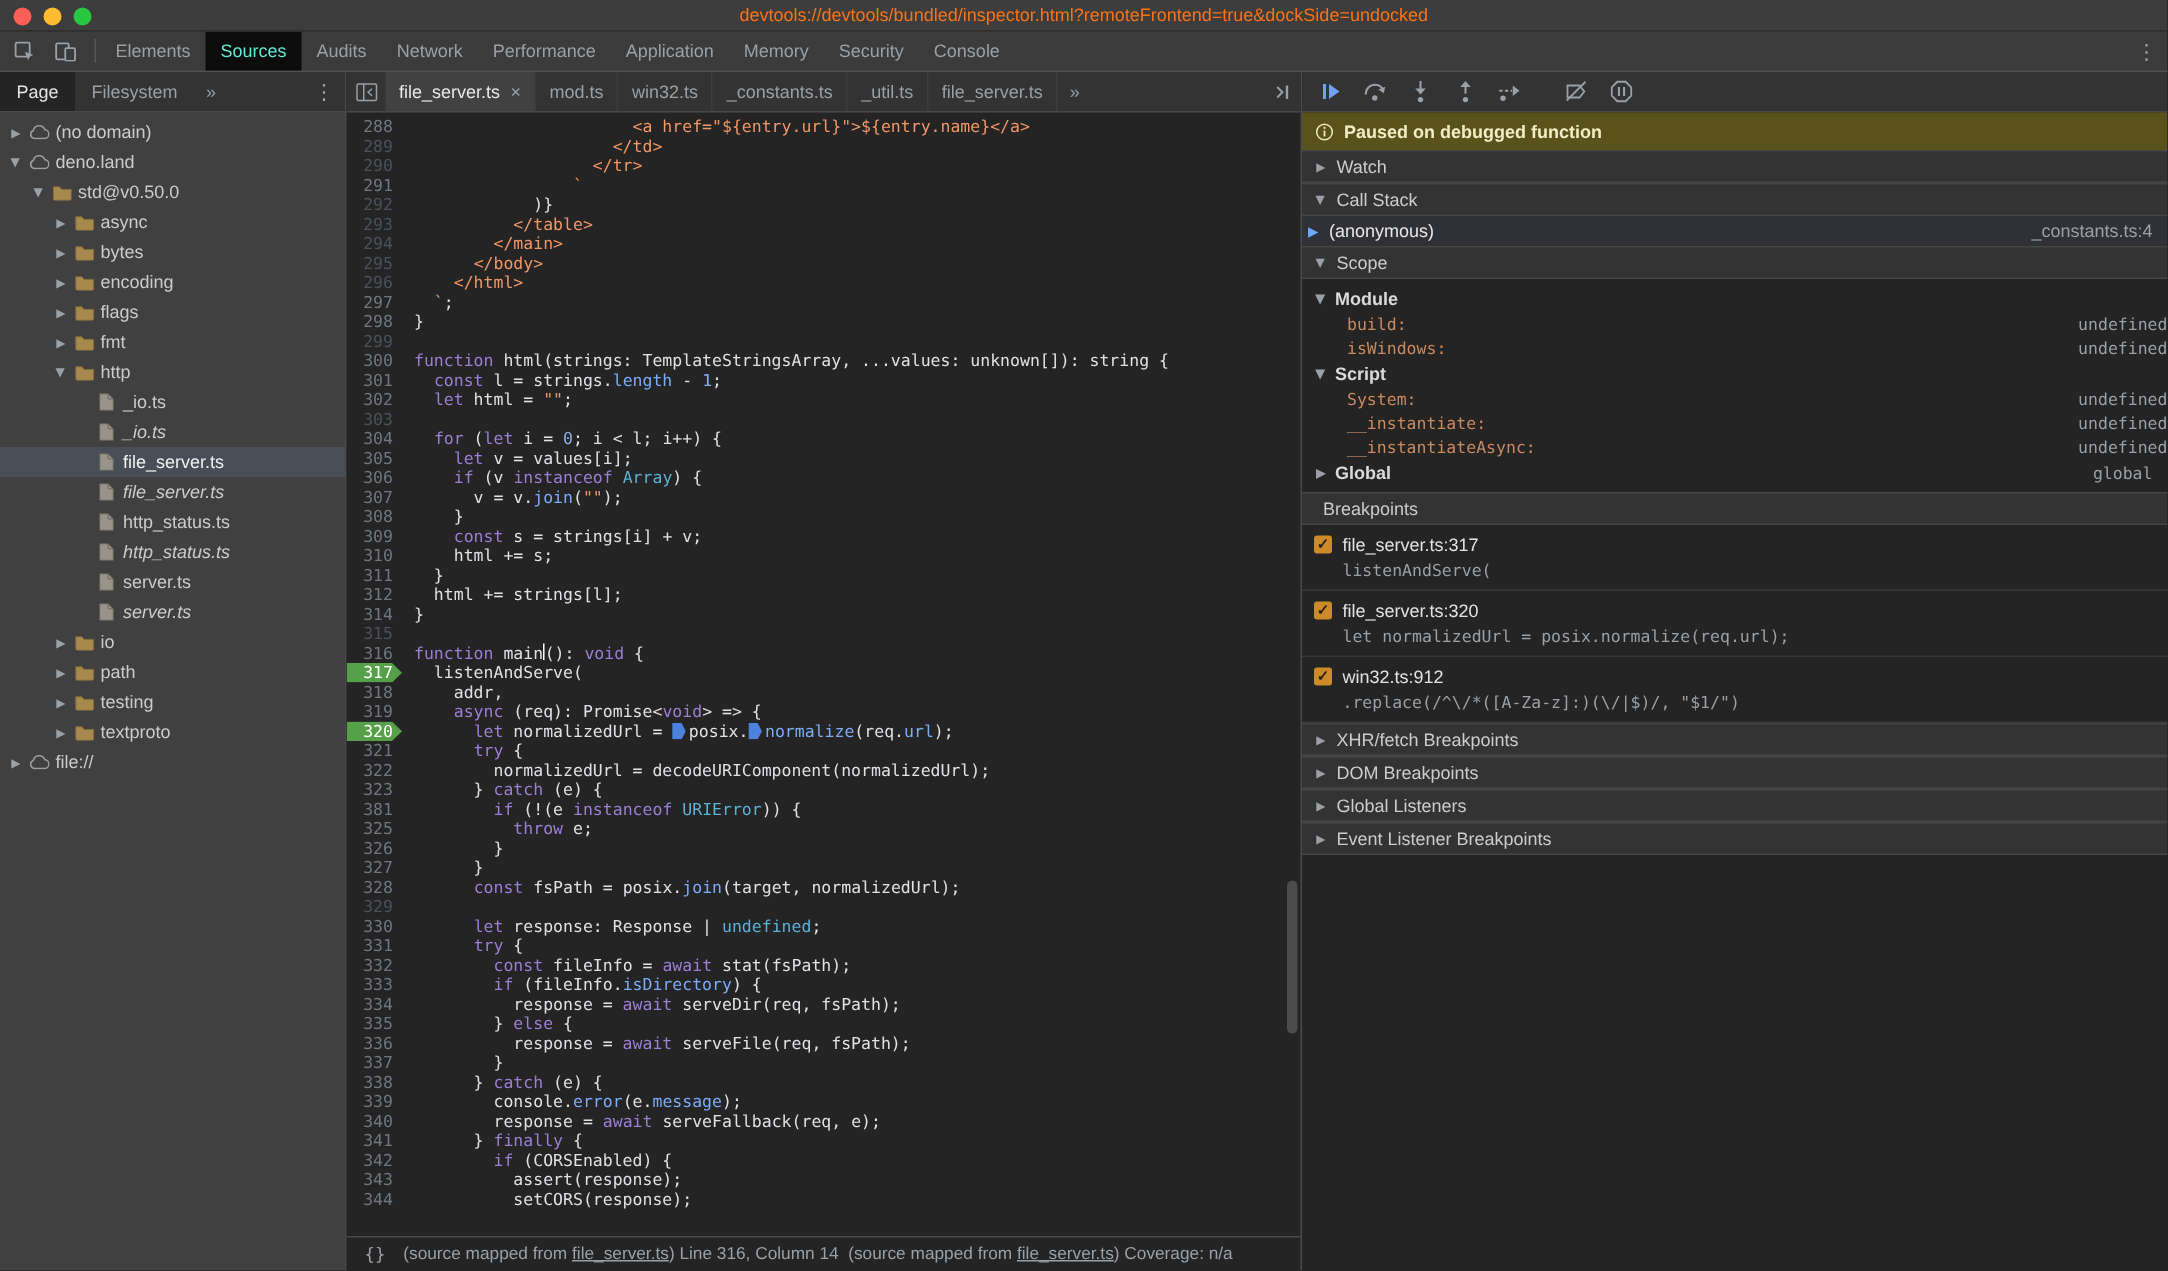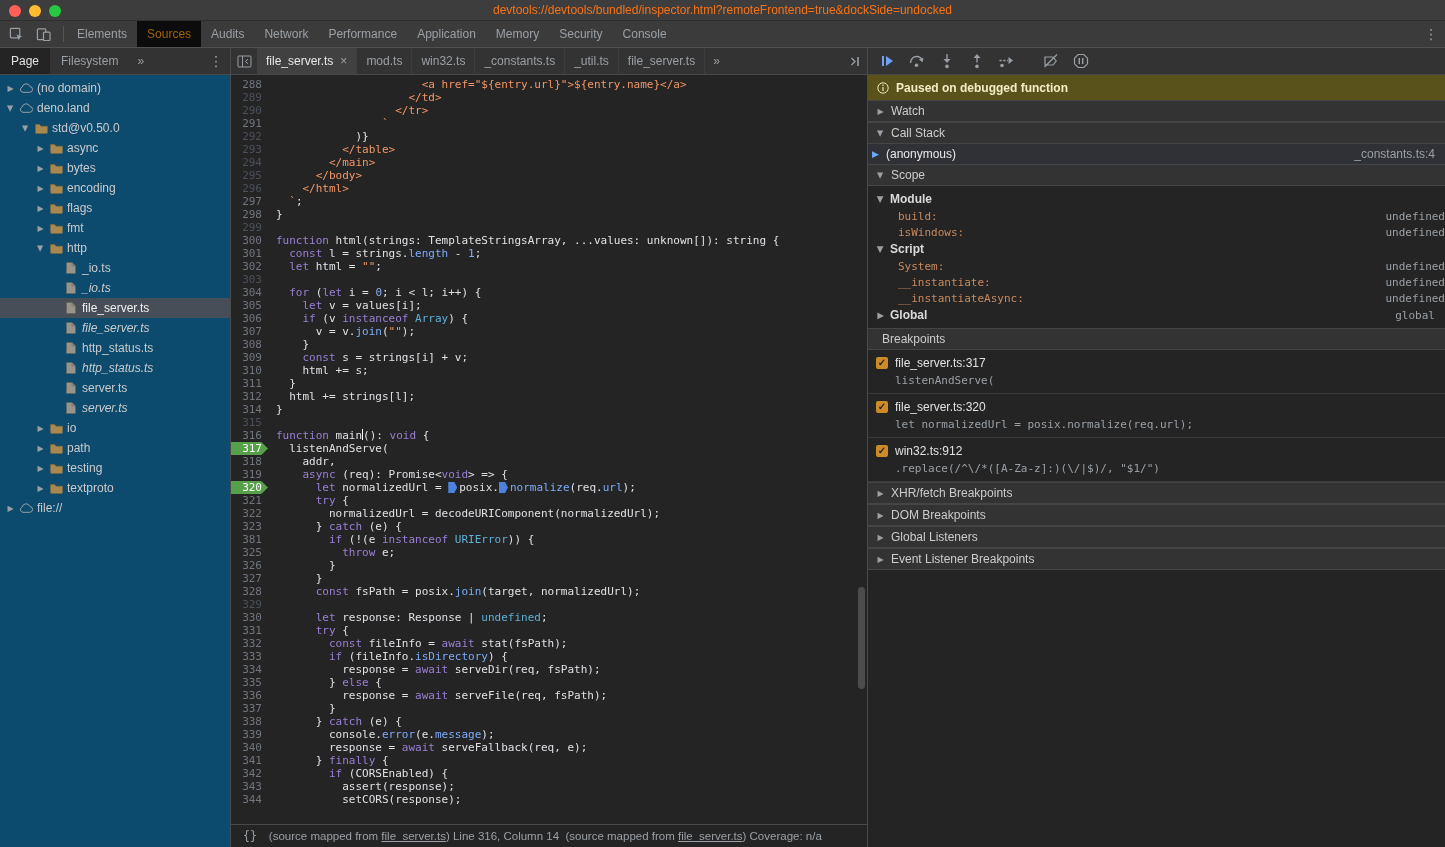--- a/index.html
+++ b/index.html
@@ -17,27 +17,27 @@
   .lights { position: absolute; left: 9px; top: 5px; display: flex; gap: 8px; }
   .light { width: 12px; height: 12px; border-radius: 50%; }
   .light.red { background: #ff5f57; } .light.yellow { background: #febc2e; } .light.green { background: #28c840; }
   .title-text { color: #f97316; font-size: 12px; }
   
   .main-toolbar { height: 27px; background: #3b3b3b; display: flex; align-items: stretch; border-bottom: 1px solid #515151; }
   .tb-icons { display: flex; align-items: center; padding: 0 3px; }
   .tb-icon { width: 27px; height: 24px; display: flex; align-items: center; justify-content: center; }
   .vdiv { width: 1px; height: 16px; background: #555; margin: auto 3px; }
   .main-tab { padding: 0 10px; display: flex; align-items: center; color: #9aa0a6; cursor: default; }
-  .main-tab.selected { background: #0c0c0c; color: #a16207; }
+  .main-tab.selected { background: #0c0c0c; color: #5eead4; }
   .spacer { flex: 1; }
   .kebab { width: 28px; display: flex; align-items: center; justify-content: center; color: #9aa0a6; font-size: 14px; }
   
   .content { display: flex; height: calc(847px - 48px); }
   
-  .navigator { width: 231px; background: #0c4a6e; border-right: 1px solid #4a4a4a; display: flex; flex-direction: column; }
+  .navigator { width: 231px; background: #404040; border-right: 1px solid #4a4a4a; display: flex; flex-direction: column; }
   .bar { height: 27px; background: #333333; border-bottom: 1px solid #494949; display: flex; align-items: stretch; flex: none; }
   .nav-tab { padding: 0 11px; display: flex; align-items: center; color: #9aa0a6; }
   .nav-tab.selected { background: #242424; color: #e3e3e3; }
   .overflow-chev { display: flex; align-items: center; padding: 0 8px; color: #9aa0a6; }
   .tree { flex: 1; overflow: hidden; padding-top: 3px; }
   .tree-row { height: 20px; display: flex; align-items: center; white-space: nowrap; color: #cbcbcb; }
   .tree-row.selected { background: #484e57; color: #f0f0f0; }
   .tri { width: 13px; flex: none; font-size: 8px; color: #9aa0a6; display: inline-flex; justify-content: center; }
   .tri.rot { transform: rotate(90deg); }
   .tree-ic { width: 18px; flex: none; display: inline-flex; justify-content: center; align-items: center; }

